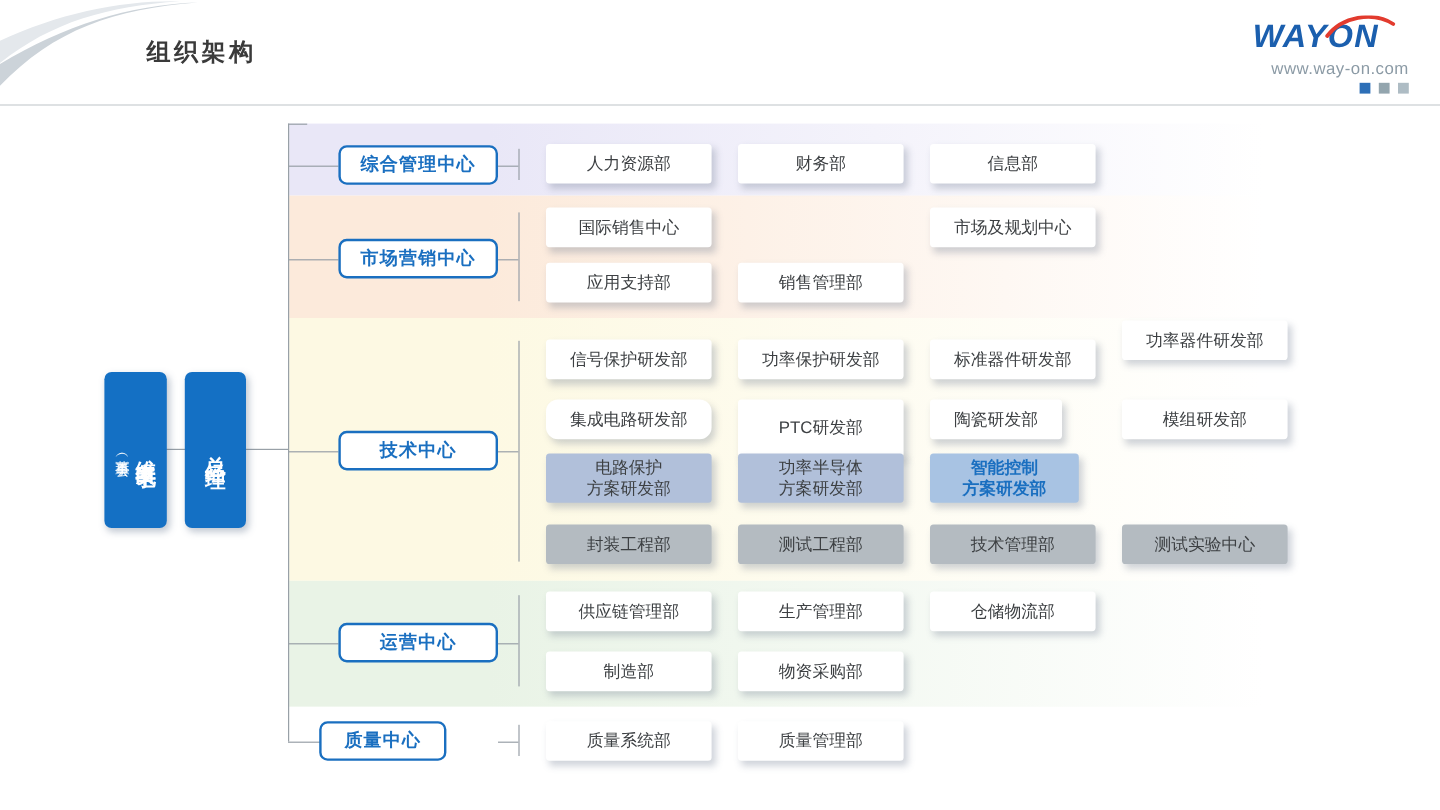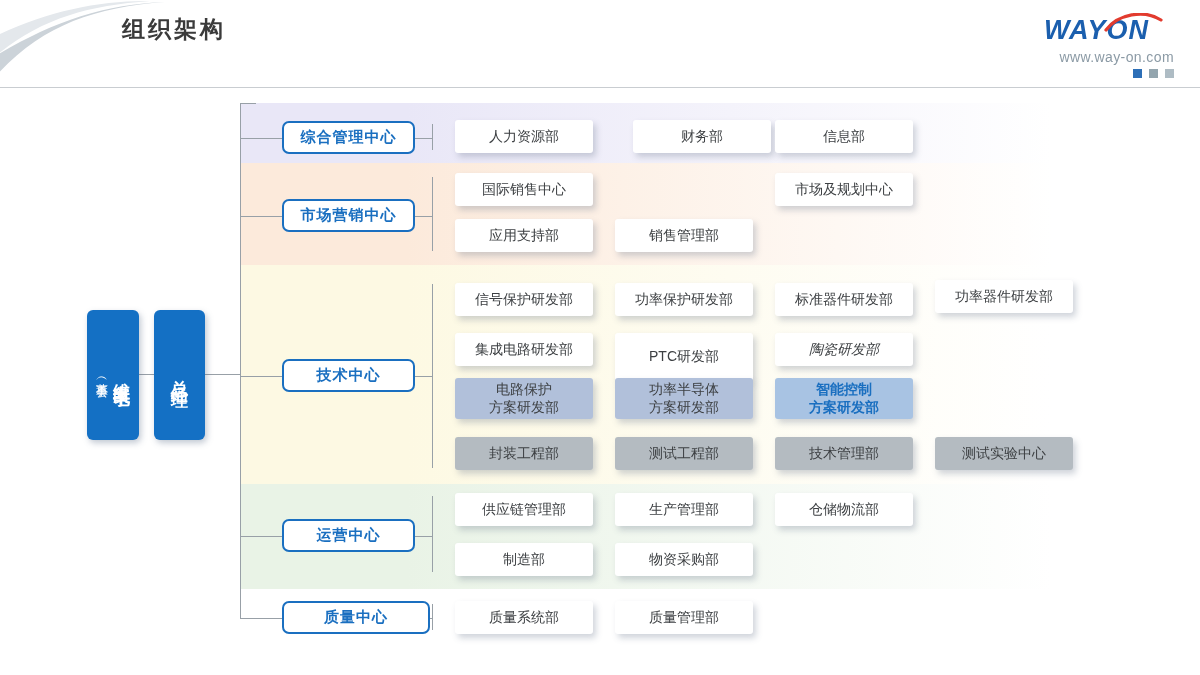--- a/index.html
+++ b/index.html
@@ -12,22 +12,22 @@
     position: relative;
     width: 1200px;
     height: 675px;
     background: #ffffff;
     overflow: hidden;
   }
 
   
   #corner-swoosh { position:absolute; left:0; top:0; }
   #page-title {
-    position:absolute; left:122px; top:14px;
-    font-size:23px; font-weight:700; color:#3a3a3a; letter-spacing:3px;
+    position:absolute; left:122px; top:30px;
+    font-size:20px; font-weight:700; color:#3a3a3a; letter-spacing:3px;
   }
   #divider {
     position:absolute; left:0; top:87px; width:1200px; height:1px;
     background:#c9cdd1;
   }
   #logo { position:absolute; right:24px; top:13px; }
   #site-url {
     position:absolute; right:26px; top:49px;
     font-size:14px; color:#8b9aa5; letter-spacing:0.4px;
   }
@@ -105,66 +105,67 @@
     <span class="sq" style="background: rgb(174, 188, 196);"></span>
   </div>
 
   <div id="org-canvas">
       <div class="band" style="left: 241px; top: 103px; width: 922px; height: 60px; background: linear-gradient(90deg, rgb(233, 231, 247) 0%, rgb(233, 231, 247) 18%, rgba(255, 255, 255, 0) 88%);"></div>
       <div class="hline" style="left: 240px; top: 138px; width: 42px;"></div>
       <div class="center-box" style="left: 282px; top: 121px; width: 133px; height: 33px;">综合管理中心</div>
       <div class="hline" style="left: 415px; top: 138px; width: 17px;"></div>
       <div class="vline" style="left: 432px; top: 124px; height: 26px;"></div>
       <div class="dept dept-white" style="left: 455px; top: 120px; width: 138px; height: 33px;">人力资源部</div>
-      <div class="dept dept-white" style="left: 615px; top: 120px; width: 138px; height: 33px; margin-left: 18px;">财务部</div>
+      <div class="dept dept-white" style="left: 615px; top: 120px; width: 138px; height: 33px;">财务部</div>
       <div class="dept dept-white" style="left: 775px; top: 120px; width: 138px; height: 33px;">信息部</div>
       <div class="band" style="left: 241px; top: 163px; width: 922px; height: 102px; background: linear-gradient(90deg, rgb(252, 234, 219) 0%, rgb(252, 234, 219) 18%, rgba(255, 255, 255, 0) 88%);"></div>
       <div class="hline" style="left: 240px; top: 216px; width: 42px;"></div>
       <div class="center-box" style="left: 282px; top: 199px; width: 133px; height: 33px;">市场营销中心</div>
       <div class="hline" style="left: 415px; top: 216px; width: 17px;"></div>
       <div class="vline" style="left: 432px; top: 177px; height: 74px;"></div>
       <div class="dept dept-white" style="left: 455px; top: 173px; width: 138px; height: 33px;">国际销售中心</div>
       <div class="dept dept-white" style="left: 775px; top: 173px; width: 138px; height: 33px;">市场及规划中心</div>
       <div class="dept dept-white" style="left: 455px; top: 219px; width: 138px; height: 33px;">应用支持部</div>
       <div class="dept dept-white" style="left: 615px; top: 219px; width: 138px; height: 33px;">销售管理部</div>
       <div class="band" style="left: 241px; top: 265px; width: 922px; height: 219px; background: linear-gradient(90deg, rgb(253, 249, 227) 0%, rgb(253, 249, 227) 18%, rgba(255, 255, 255, 0) 88%);"></div>
       <div class="hline" style="left: 240px; top: 376px; width: 42px;"></div>
       <div class="center-box" style="left: 282px; top: 359px; width: 133px; height: 33px;">技术中心</div>
       <div class="hline" style="left: 415px; top: 376px; width: 17px;"></div>
       <div class="vline" style="left: 432px; top: 284px; height: 184px;"></div>
       <div class="dept dept-white" style="left: 455px; top: 283px; width: 138px; height: 33px;">信号保护研发部</div>
       <div class="dept dept-white" style="left: 615px; top: 283px; width: 138px; height: 33px;">功率保护研发部</div>
       <div class="dept dept-white" style="left: 775px; top: 283px; width: 138px; height: 33px;">标准器件研发部</div>
-      <div class="dept dept-white" style="left: 935px; top: 280px; width: 138px; height: 33px;">功率器件研发部</div>
-      <div class="dept dept-white" style="left: 455px; top: 333px; width: 138px; height: 33px;">集成电路研发部</div>
+      <div class="dept dept-white" style="left: 935px; top: 267px; width: 138px; height: 33px;">功率器件研发部</div>
+      <div class="dept dept-white" style="left: 455px; top: 333px; width: 138px; height: 33px; border-radius: 10px;">集成电路研发部</div>
       <div class="dept dept-white" style="left: 615px; top: 333px; width: 138px; height: 48px;">PTC研发部</div>
-      <div class="dept dept-white" style="left: 775px; top: 333px; width: 138px; height: 33px; font-style: italic;">陶瓷研发部</div>
+      <div class="dept dept-white" style="left: 775px; top: 333px; width: 110px; height: 33px;">陶瓷研发部</div>
+      <div class="dept dept-white" style="left: 935px; top: 333px; width: 138px; height: 33px;">模组研发部</div>
       <div class="dept dept-bluegray" style="left: 455px; top: 378px; width: 138px; height: 41px;">电路保护
 方案研发部</div>
       <div class="dept dept-bluegray" style="left: 615px; top: 378px; width: 138px; height: 41px;">功率半导体
 方案研发部</div>
-      <div class="dept dept-bluetext" style="left: 775px; top: 378px; width: 138px; height: 41px;">智能控制
+      <div class="dept dept-bluetext" style="left: 775px; top: 378px; width: 124px; height: 41px;">智能控制
 方案研发部</div>
       <div class="dept dept-gray" style="left: 455px; top: 437px; width: 138px; height: 33px;">封装工程部</div>
       <div class="dept dept-gray" style="left: 615px; top: 437px; width: 138px; height: 33px;">测试工程部</div>
       <div class="dept dept-gray" style="left: 935px; top: 437px; width: 138px; height: 33px;">测试实验中心</div>
       <div class="dept dept-gray" style="left: 775px; top: 437px; width: 138px; height: 33px;">技术管理部</div>
       <div class="band" style="left: 241px; top: 484px; width: 922px; height: 105px; background: linear-gradient(90deg, rgb(233, 243, 230) 0%, rgb(233, 243, 230) 18%, rgba(255, 255, 255, 0) 88%);"></div>
       <div class="hline" style="left: 240px; top: 536px; width: 42px;"></div>
       <div class="center-box" style="left: 282px; top: 519px; width: 133px; height: 33px;">运营中心</div>
       <div class="hline" style="left: 415px; top: 536px; width: 17px;"></div>
       <div class="vline" style="left: 432px; top: 496px; height: 76px;"></div>
       <div class="dept dept-white" style="left: 455px; top: 493px; width: 138px; height: 33px;">供应链管理部</div>
       <div class="dept dept-white" style="left: 615px; top: 493px; width: 138px; height: 33px;">生产管理部</div>
       <div class="dept dept-white" style="left: 775px; top: 493px; width: 138px; height: 33px;">仓储物流部</div>
       <div class="dept dept-white" style="left: 455px; top: 543px; width: 138px; height: 33px; text-align: right;">制造部</div>
       <div class="dept dept-white" style="left: 615px; top: 543px; width: 138px; height: 33px;">物资采购部</div>
       <div class="band" style="left: 241px; top: 589px; width: 922px; height: 57px; background: linear-gradient(90deg, rgb(255, 255, 255) 0%, rgb(255, 255, 255) 18%, rgba(255, 255, 255, 0) 88%);"></div>
       <div class="hline" style="left: 240px; top: 618px; width: 42px;"></div>
-      <div class="center-box" style="left: 282px; top: 601px; width: 148px; height: 33px;">质量中心</div>
+      <div class="center-box" style="left: 266px; top: 601px; width: 106px; height: 33px;">质量中心</div>
       <div class="hline" style="left: 415px; top: 618px; width: 17px;"></div>
       <div class="vline" style="left: 432px; top: 604px; height: 26px;"></div>
       <div class="dept dept-white" style="left: 455px; top: 601px; width: 138px; height: 33px;">质量系统部</div>
       <div class="dept dept-white" style="left: 615px; top: 601px; width: 138px; height: 33px;">质量管理部</div>
       <div class="vline" style="left: 240px; top: 103px; height: 515px;"></div>
       <div class="hline" style="left: 240px; top: 103px; width: 16px;"></div>
     </div>
 
   <div class="hline" style="left:137px; top:374px; width:103px;"></div>
 

